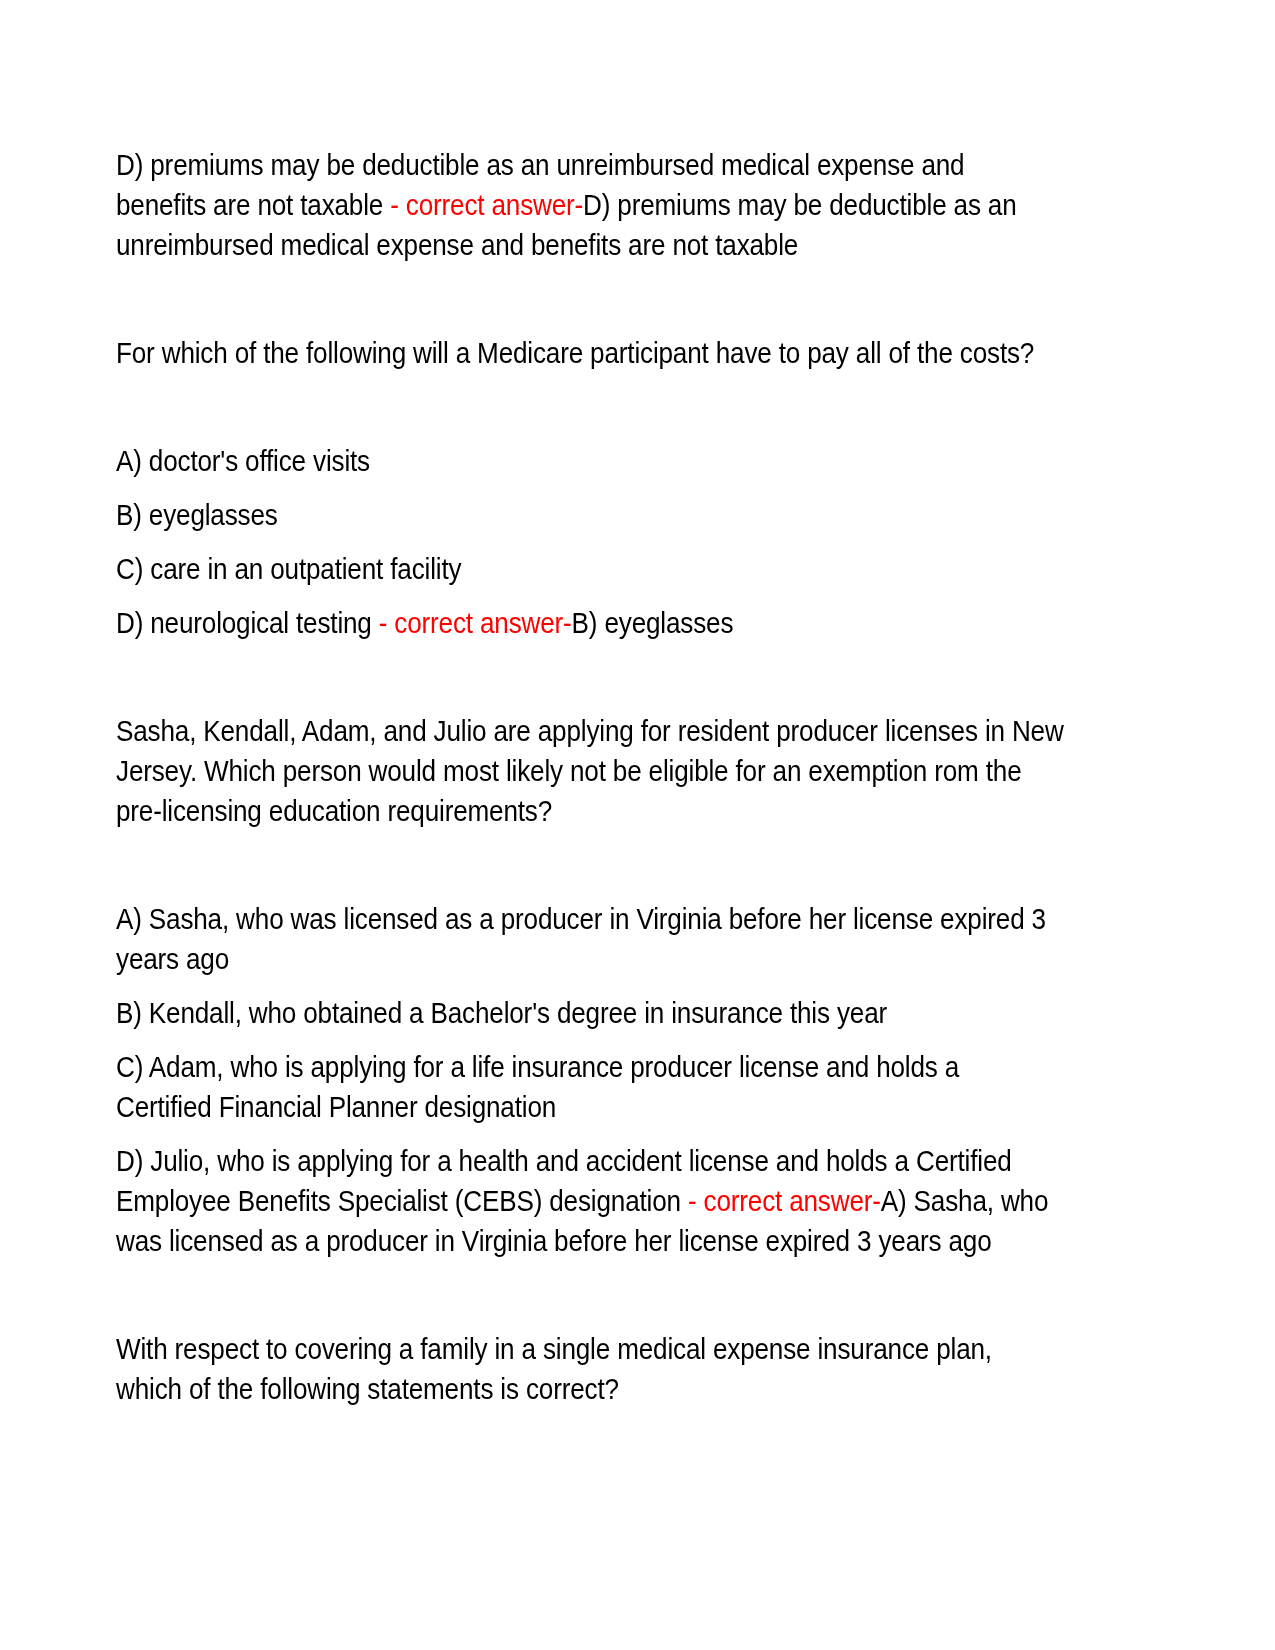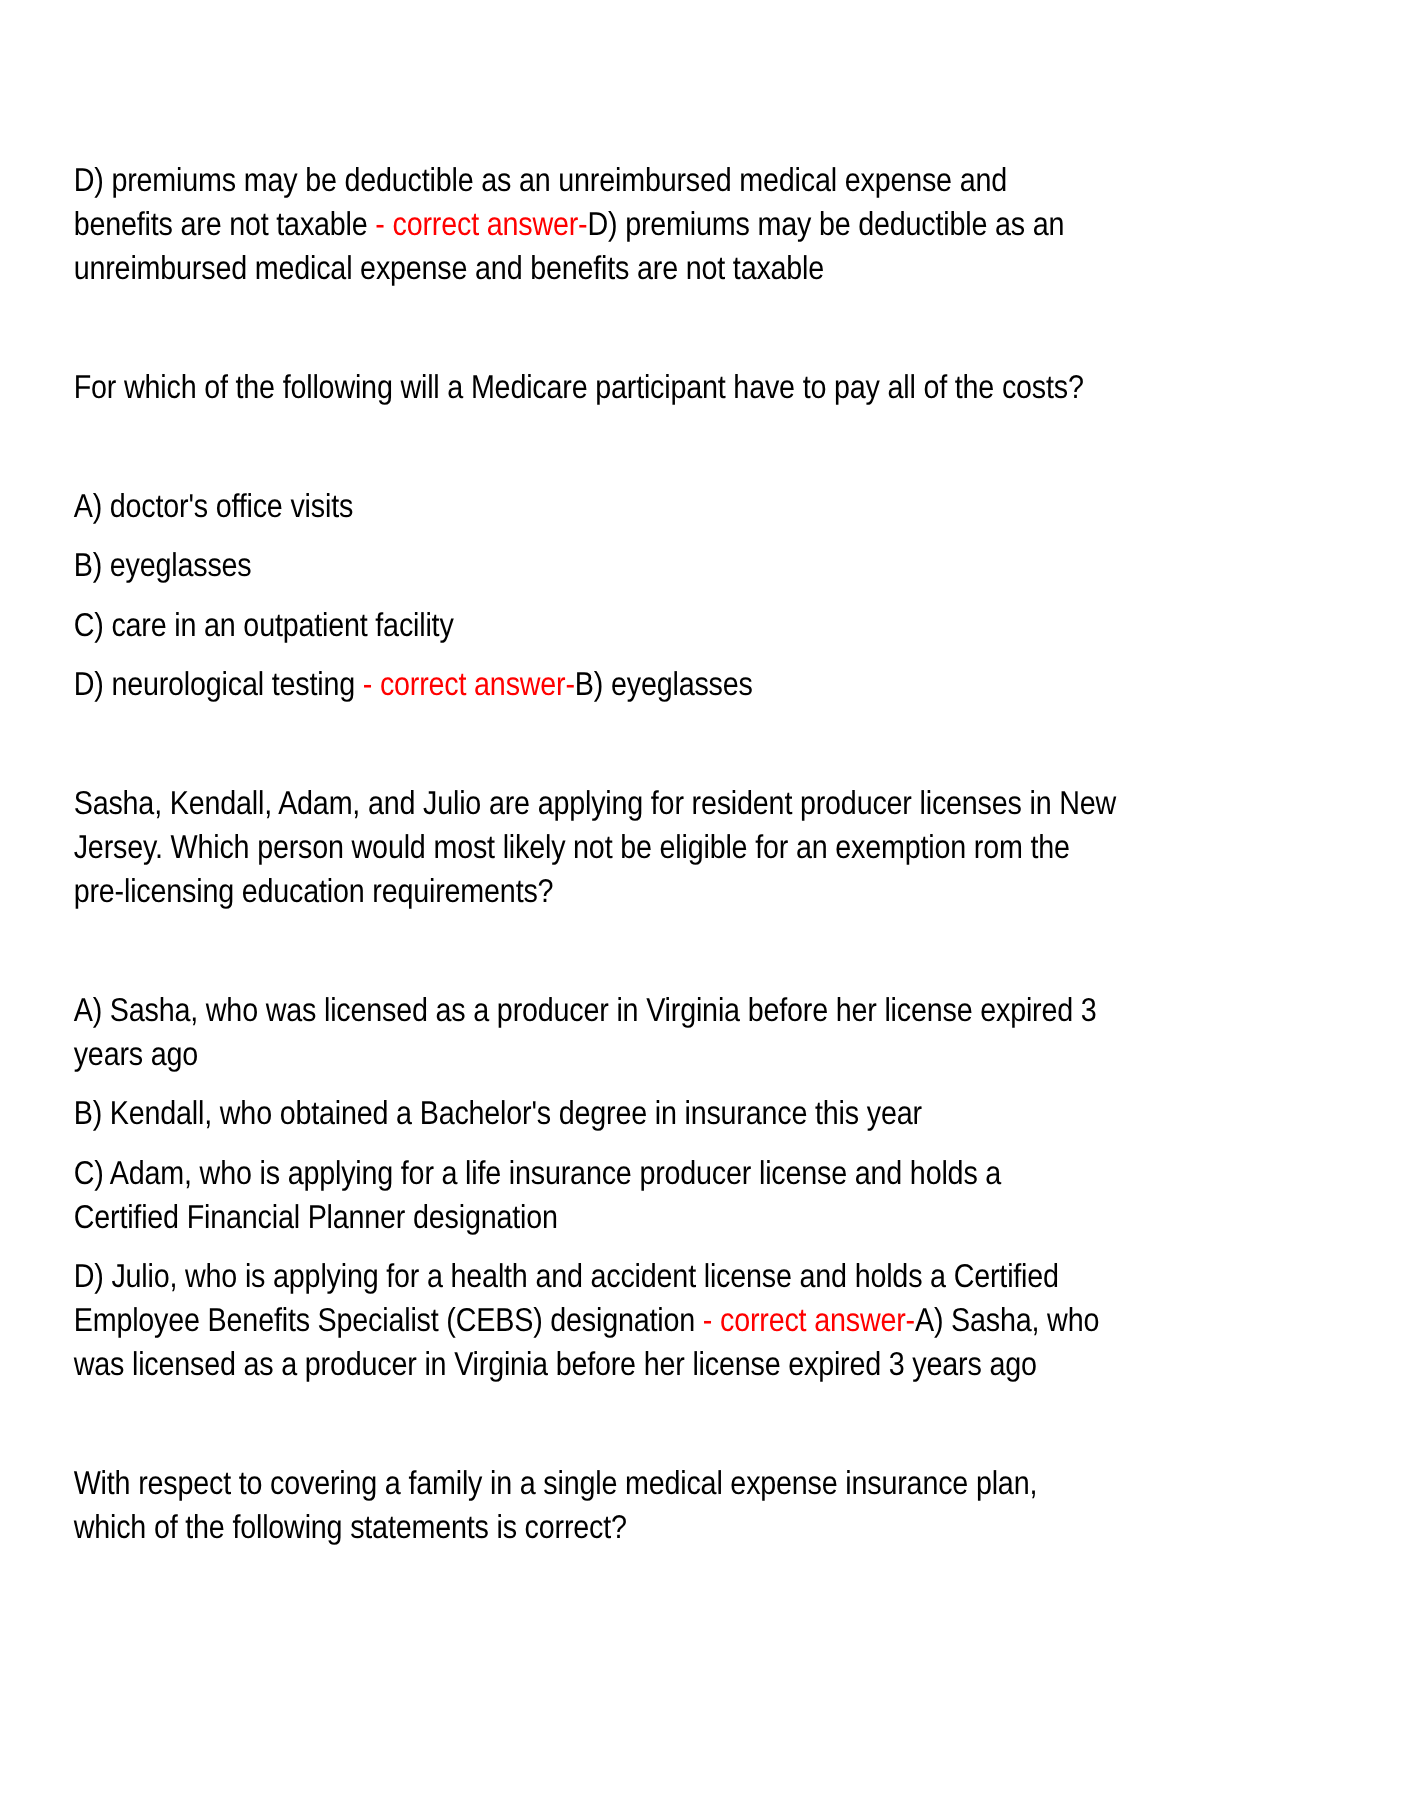--- a/index.html
+++ b/index.html
@@ -10,21 +10,21 @@
   .page {
     position: relative;
     width: 1275px;
     height: 1650px;
     background: var(--page-bg, #ffffff);
     overflow: hidden;
     font-family: "Liberation Sans", "DejaVu Sans", sans-serif;
     color: var(--text-color, #000000);
   }
   .doc {
-    padding: 145px 0 0 67px;
+    padding: 145px 0 0 116px;
   }
   .para {
     margin: 0 0 14px 0;
     font-size: 30px;
     line-height: 40px;
     font-weight: normal;
     letter-spacing: -0.2px;
     transform: scaleX(0.87);
     transform-origin: 0 0;
   }

